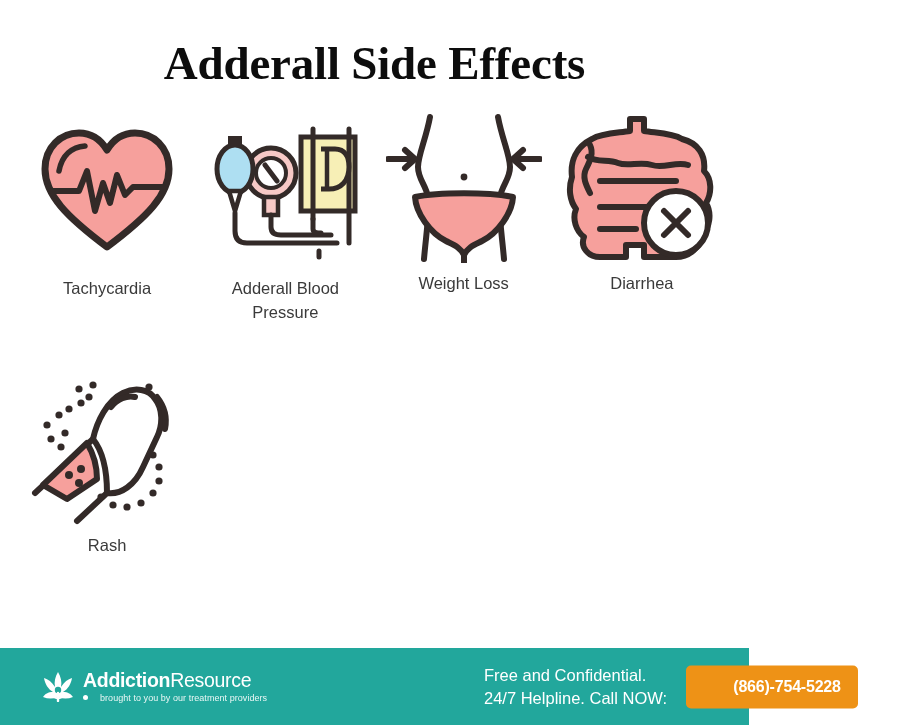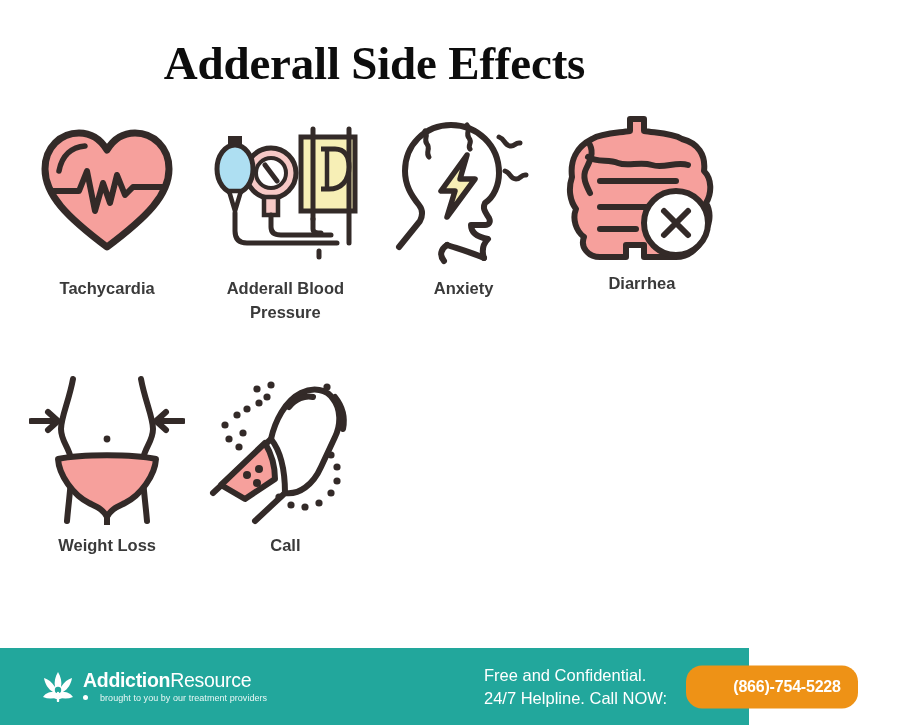--- a/index.html
+++ b/index.html
@@ -38,21 +38,20 @@
     line-height: 1.1;
   }
 
   
   .grid {
     flex: 1 1 auto;
     display: grid;
     grid-template-columns: repeat(4, 1fr);
     grid-template-rows: repeat(2, 1fr);
     padding: 18px 18px 15px 18px;
-    font-weight: bold;
   }
 
   .cell {
     display: flex;
     flex-direction: column;
     align-items: center;
     justify-content: flex-start;
   }
 
   .icon-box {
@@ -137,21 +136,21 @@
 
   .cta {
     position: absolute;
     left: 686px;
     top: 50%;
     transform: translateY(-50%);
     width: 172px;
     height: 43px;
     background: #ee9216;
     border: none;
-    border-radius: 16px;
+    border-radius: 5px;
     color: #ffffff;
     font-family: "Liberation Sans", sans-serif;
     font-size: 16px;
     font-weight: bold;
     letter-spacing: -0.2px;
     cursor: pointer;
     padding-left: 30px;
   }
 </style>
 </head>
@@ -196,41 +195,43 @@
 
           <path d="M26 94 L26 112 C26 120 30 124 38 124 L128 124" fill="none" stroke="#332A28" stroke-width="5" stroke-linecap="round"></path>
           <path d="M62 96 L62 108 C62 114 66 116 72 116 L122 116" fill="none" stroke="#332A28" stroke-width="5" stroke-linecap="round"></path>
           <path d="M104 100 L104 110 C104 114 108 114 112 114" fill="none" stroke="#332A28" stroke-width="5" stroke-linecap="round"></path>
           <path d="M110 132 L110 138" stroke="#332A28" stroke-width="5" stroke-linecap="round"></path>
         </svg>
       </div>
       <div class="cell-label">Adderall Blood Pressure</div>
     </div>
 
-    <div class="cell">
-      <div class="icon-box">
-        <svg width="150" height="155" viewBox="0 0 150 155" aria-hidden="true">
-
-          <path d="M95 145 C92 136 95 130 99 126 C88 124 82 119 82 112 L96 112 C100 112 102 109 100 105 C97 100 93 96 96 90
-                   C105 84 110 72 110 60 C110 32 88 12 62 12 C36 12 16 32 16 58 C16 72 22 82 30 92 C34 97 34 102 31 108
-                   L10 134" fill="none" stroke="#332A28" stroke-width="6" stroke-linejoin="round" stroke-linecap="round"></path>
-          <path d="M55 148 C50 142 52 136 58 132" fill="none" stroke="#332A28" stroke-width="6" stroke-linecap="round"></path>
-          <path d="M58 132 C70 136 84 140 95 145" fill="none" stroke="#332A28" stroke-width="6" stroke-linecap="round"></path>
-
-          <path d="M78 42 L52 78 L66 78 L58 104 L86 66 L71 66 Z" fill="#F7EFB6" stroke="#332A28" stroke-width="5.5" stroke-linejoin="round"></path>
-
-          <path d="M36 18 C40 23 34 26 38 31 C42 36 36 39 40 44" fill="none" stroke="#332A28" stroke-width="5" stroke-linecap="round"></path>
-          <path d="M78 12 C82 17 76 20 80 25 C84 30 78 32 81 36" fill="none" stroke="#332A28" stroke-width="5" stroke-linecap="round"></path>
-          <path d="M110 24 C116 26 115 32 121 33 C126 34 126 29 131 30" fill="none" stroke="#332A28" stroke-width="5" stroke-linecap="round"></path>
-          <path d="M116 58 C122 60 121 66 127 66 C132 66 132 61 137 62" fill="none" stroke="#332A28" stroke-width="5" stroke-linecap="round"></path>
-        </svg>
-      </div>
-      <div class="cell-label">Anxiety</div>
-    </div>
-
+
+
+    <div class="cell row2">
+      <div class="icon-box">
+        <svg width="156" height="150" viewBox="0 0 156 150" aria-hidden="true">
+
+          <path d="M44 4 C40 26 32 42 32 54 C32 66 40 72 42 84 C44 98 40 122 38 146" fill="none" stroke="#332A28" stroke-width="6" stroke-linecap="round"></path>
+          <path d="M112 4 C116 26 124 42 124 54 C124 66 116 72 114 84 C112 98 116 122 118 146" fill="none" stroke="#332A28" stroke-width="6" stroke-linecap="round"></path>
+
+          <path d="M29 84 C52 79 104 79 127 84 C126 100 112 120 96 128 C88 132 82 134 78 142
+                   C74 134 68 132 60 128 C44 120 30 100 29 84 Z" fill="#F6A09C" stroke="#332A28" stroke-width="6" stroke-linejoin="round"></path>
+          <path d="M78 142 L78 150" stroke="#332A28" stroke-width="6" stroke-linecap="round"></path>
+
+          <circle cx="78" cy="64" r="3.4" fill="#332A28"></circle>
+
+          <path d="M2 46 L28 46" stroke="#332A28" stroke-width="6" stroke-linecap="round"></path>
+          <path d="M19 37 L29 46 L19 55" fill="none" stroke="#332A28" stroke-width="6" stroke-linejoin="round" stroke-linecap="round"></path>
+          <path d="M154 46 L128 46" stroke="#332A28" stroke-width="6" stroke-linecap="round"></path>
+          <path d="M137 37 L127 46 L137 55" fill="none" stroke="#332A28" stroke-width="6" stroke-linejoin="round" stroke-linecap="round"></path>
+        </svg>
+      </div>
+      <div class="cell-label">Weight Loss</div>
+    </div>
 
     <div class="cell row2">
       <div class="icon-box">
         <svg width="156" height="146" viewBox="0 0 156 146" aria-hidden="true">
 
           <path d="M66 4 L66 16 C54 18 38 18 28 24 C12 32 6 46 8 62 C4 74 6 86 12 94
                    C8 104 12 116 20 122 C16 132 24 142 36 142 L62 142 L62 130
                    L80 130 L80 142 L112 142 C126 142 136 132 138 120
                    C146 112 148 98 142 88 C148 78 148 64 140 56
                    C142 40 134 28 118 24 C108 18 92 18 80 16 L80 4 Z" fill="#F6A09C" stroke="#332A28" stroke-width="6" stroke-linejoin="round"></path>
@@ -239,42 +240,20 @@
           <path d="M36 66 L112 66" fill="none" stroke="#332A28" stroke-width="6" stroke-linecap="round"></path>
           <path d="M36 92 L90 92" fill="none" stroke="#332A28" stroke-width="6" stroke-linecap="round"></path>
           <path d="M36 114 L72 114" fill="none" stroke="#332A28" stroke-width="6" stroke-linecap="round"></path>
           <path d="M26 30 C30 38 26 46 22 54 C18 62 22 70 26 78" fill="none" stroke="#332A28" stroke-width="6" stroke-linecap="round"></path>
 
           <circle cx="112" cy="108" r="32" fill="#ffffff" stroke="#332A28" stroke-width="6"></circle>
           <path d="M100 96 L124 120 M124 96 L100 120" stroke="#332A28" stroke-width="6" stroke-linecap="round"></path>
         </svg>
       </div>
       <div class="cell-label">Diarrhea</div>
-    </div>
-
-    <div class="cell row2">
-      <div class="icon-box">
-        <svg width="156" height="150" viewBox="0 0 156 150" aria-hidden="true">
-
-          <path d="M44 4 C40 26 32 42 32 54 C32 66 40 72 42 84 C44 98 40 122 38 146" fill="none" stroke="#332A28" stroke-width="6" stroke-linecap="round"></path>
-          <path d="M112 4 C116 26 124 42 124 54 C124 66 116 72 114 84 C112 98 116 122 118 146" fill="none" stroke="#332A28" stroke-width="6" stroke-linecap="round"></path>
-
-          <path d="M29 84 C52 79 104 79 127 84 C126 100 112 120 96 128 C88 132 82 134 78 142
-                   C74 134 68 132 60 128 C44 120 30 100 29 84 Z" fill="#F6A09C" stroke="#332A28" stroke-width="6" stroke-linejoin="round"></path>
-          <path d="M78 142 L78 150" stroke="#332A28" stroke-width="6" stroke-linecap="round"></path>
-
-          <circle cx="78" cy="64" r="3.4" fill="#332A28"></circle>
-
-          <path d="M2 46 L28 46" stroke="#332A28" stroke-width="6" stroke-linecap="round"></path>
-          <path d="M19 37 L29 46 L19 55" fill="none" stroke="#332A28" stroke-width="6" stroke-linejoin="round" stroke-linecap="round"></path>
-          <path d="M154 46 L128 46" stroke="#332A28" stroke-width="6" stroke-linecap="round"></path>
-          <path d="M137 37 L127 46 L137 55" fill="none" stroke="#332A28" stroke-width="6" stroke-linejoin="round" stroke-linecap="round"></path>
-        </svg>
-      </div>
-      <div class="cell-label">Weight Loss</div>
     </div>
 
     <div class="cell row2">
       <div class="icon-box">
         <svg width="152" height="150" viewBox="0 0 152 150" aria-hidden="true">
 
           <path d="M4 118 L62 64 C66 46 76 26 92 18 C104 12 118 14 124 24
                    C132 34 132 50 126 62 L112 92 C104 110 90 120 76 118 L46 146" fill="none" stroke="#332A28" stroke-width="6" stroke-linejoin="round" stroke-linecap="round"></path>
           <path d="M80 32 C86 24 96 20 104 22" fill="none" stroke="#332A28" stroke-width="6" stroke-linecap="round"></path>
           <path d="M62 64 C70 74 76 92 76 118" fill="none" stroke="#332A28" stroke-width="6" stroke-linecap="round"></path>
@@ -300,21 +279,21 @@
           <circle cx="128" cy="92" r="3.6" fill="#332A28"></circle>
           <circle cx="128" cy="106" r="3.6" fill="#332A28"></circle>
           <circle cx="122" cy="118" r="3.6" fill="#332A28"></circle>
           <circle cx="110" cy="128" r="3.6" fill="#332A28"></circle>
           <circle cx="96" cy="132" r="3.6" fill="#332A28"></circle>
           <circle cx="82" cy="130" r="3.6" fill="#332A28"></circle>
           <circle cx="70" cy="122" r="3.6" fill="#332A28"></circle>
           <path d="M126 22 C134 32 136 44 134 54" fill="none" stroke="#332A28" stroke-width="6" stroke-linecap="round"></path>
         </svg>
       </div>
-      <div class="cell-label">Call</div>
+      <div class="cell-label">Rash</div>
     </div>
 
 
   </div>
 
   <div class="footer">
 
     <div class="brand">
       <span class="brand-mark">
         <svg width="32" height="34" viewBox="0 0 32 34" aria-hidden="true">

